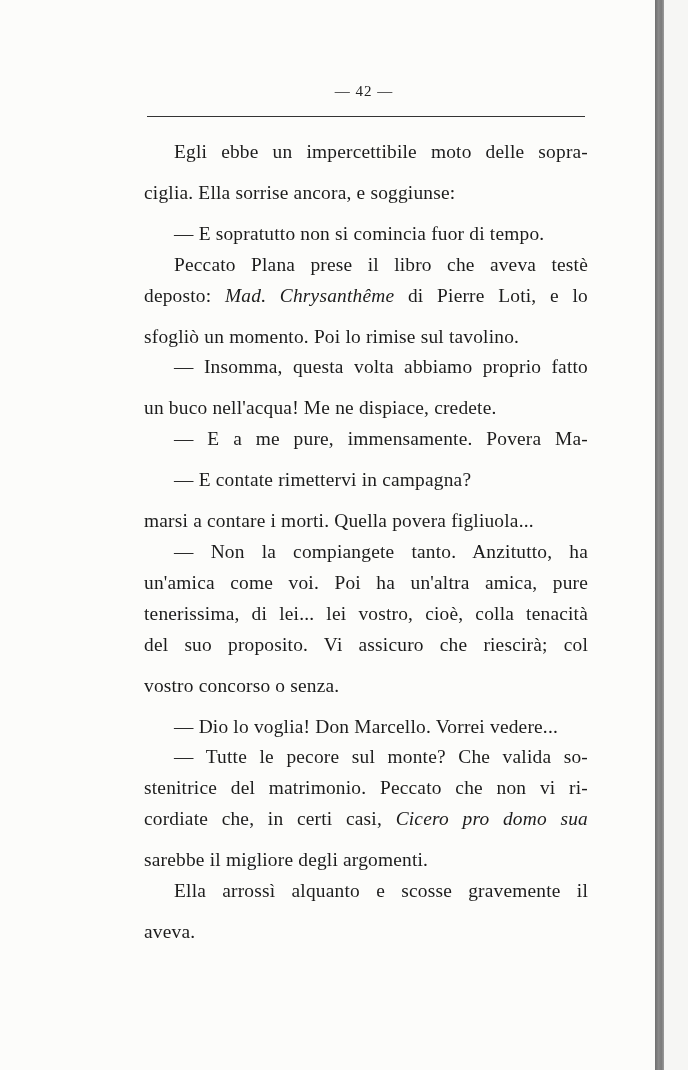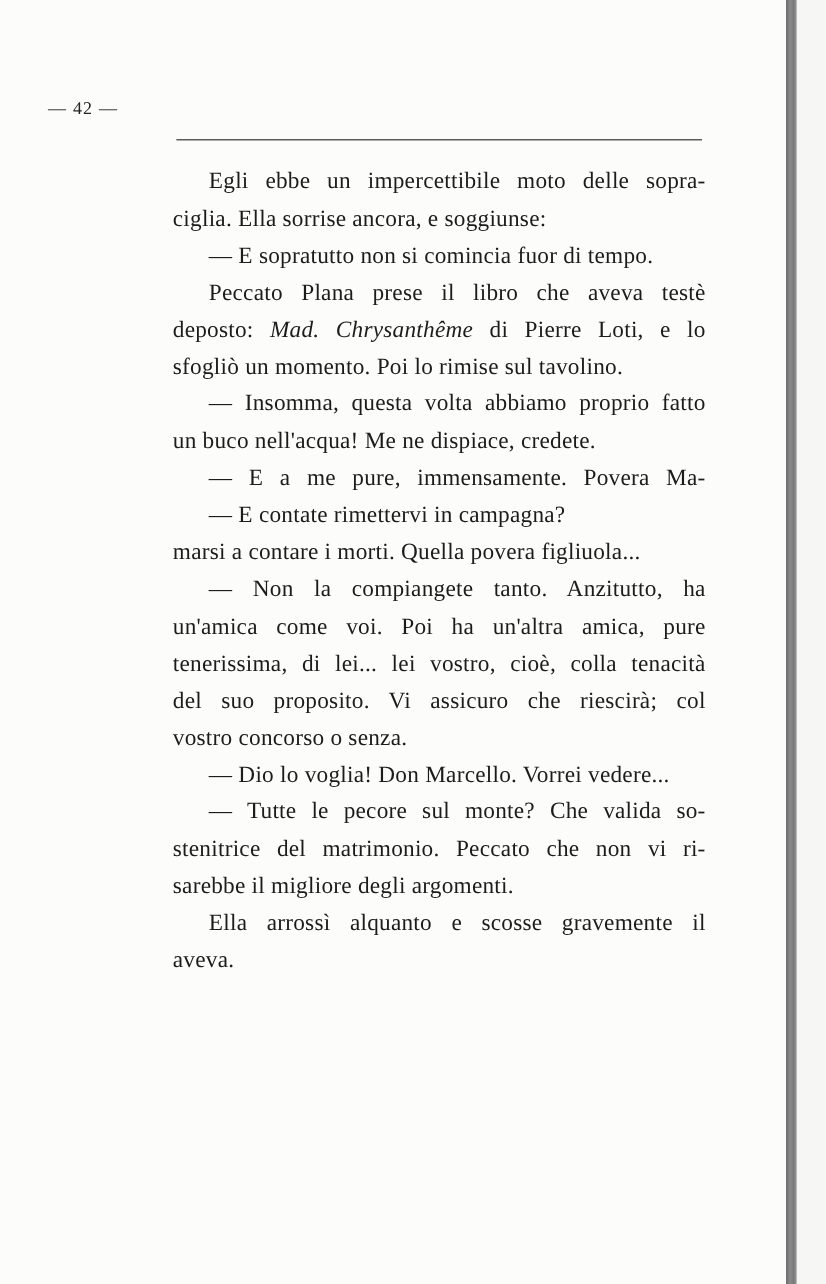--- a/index.html
+++ b/index.html
@@ -14,34 +14,34 @@
   .binding-strip {
     position: absolute; left: 655px; top: 0; width: 9px; height: 1070px;
     background: linear-gradient(to right, #6e6e6e, #8a8a8a 40%, #7a7a7a 70%, #9a9a9a);
   }
   .right-margin {
     position: absolute; left: 664px; top: 0; width: 24px; height: 1070px;
     background: #f6f6f4;
   }
   .folio {
     position: absolute; left: 0; width: 688px; top: 83px;
-    text-align: left; font-size: 15px; letter-spacing: 1px; color: #222;
+    text-align: center; font-size: 15px; letter-spacing: 1px; color: #222;
     padding-left: 40px; box-sizing: border-box;
   }
   .rule {
     position: absolute; left: 147px; top: 116px; width: 438px; height: 0;
     border-top: 1.5px solid #333;
   }
   .text-block {
     position: absolute; left: 144px; top: 137px; width: 444px;
     font-size: 19.4px; line-height: 30.9px; text-align: justify;
     letter-spacing: 0.2px;
   }
   .line { display: block; white-space: nowrap; text-align-last: justify; text-align: justify; font-family: Liberation Serif, serif; }
-  .line.last { text-align-last: left; }
+  .line.last { text-align-last: left; margin-top: 10px; }
   .line.indent { padding-left: 30px; }
   .line em { font-style: italic; }
 </style>
 </head>
 <body>
 
 <div class="page">
   <div class="folio">— 42 —</div>
   <div class="rule"></div>
   <div class="text-block" id="text-block">
@@ -57,19 +57,20 @@
       <span class="line indent last">— E contate rimettervi in campagna?</span>
       <span class="line last">marsi a contare i morti. Quella povera figliuola...</span>
       <span class="line indent">— Non la compiangete tanto. Anzitutto, ha</span>
       <span class="line">un'amica come voi. Poi ha un'altra amica, pure</span>
       <span class="line">tenerissima, di lei... lei vostro, cioè, colla tenacità</span>
       <span class="line">del suo proposito. Vi assicuro che riescirà; col</span>
       <span class="line last">vostro concorso o senza.</span>
       <span class="line indent last">— Dio lo voglia! Don Marcello. Vorrei vedere...</span>
       <span class="line indent">— Tutte le pecore sul monte? Che valida so-</span>
       <span class="line">stenitrice del matrimonio. Peccato che non vi ri-</span>
+      <span class="line"><span>cordiate che, in certi casi, </span><em>Cicero pro domo sua</em><span></span></span>
       <span class="line last">sarebbe il migliore degli argomenti.</span>
       <span class="line indent">Ella arrossì alquanto e scosse gravemente il</span>
       <span class="line last">aveva.</span>
     </div>
   <div class="binding-strip"></div>
   <div class="right-margin"></div>
 </div>
 
 </body></html>

